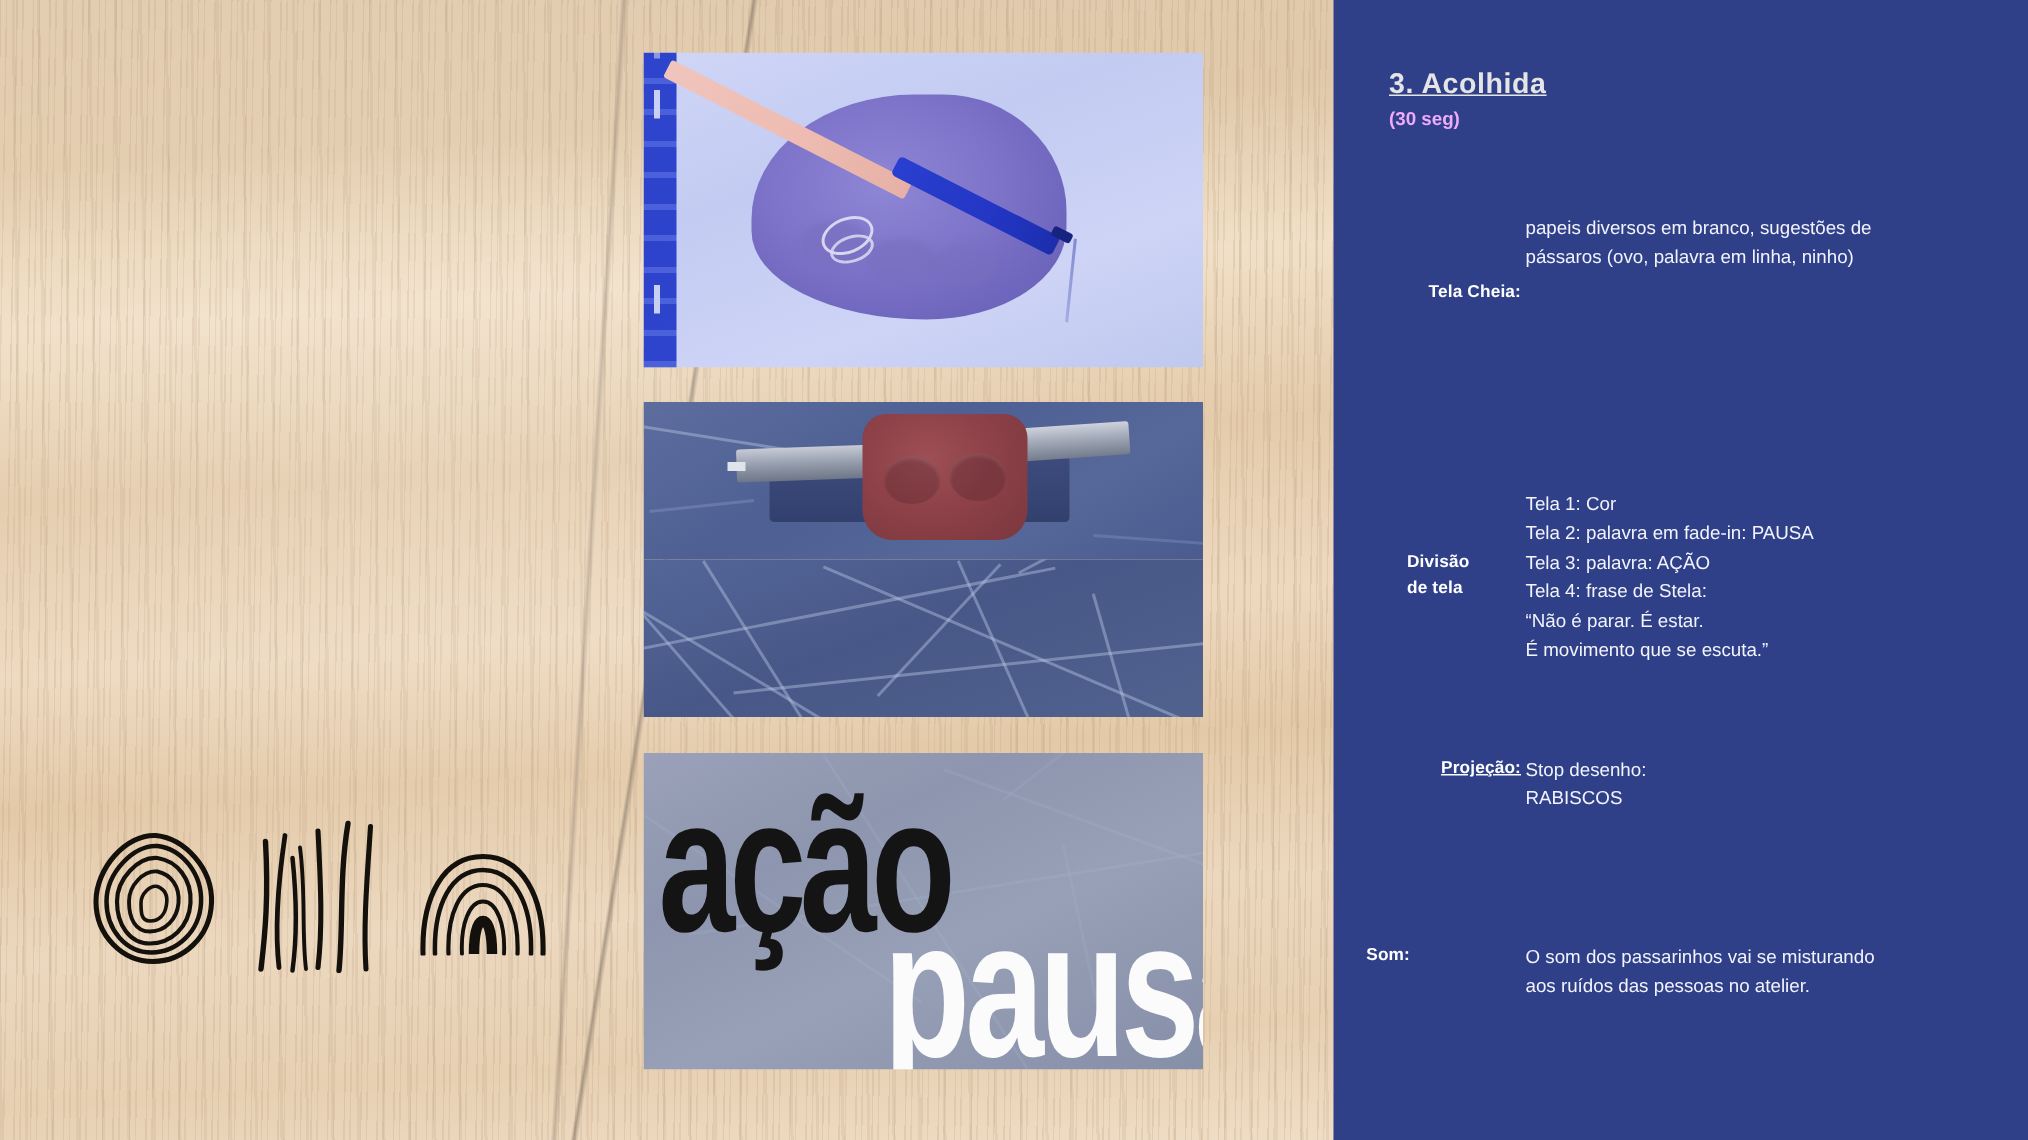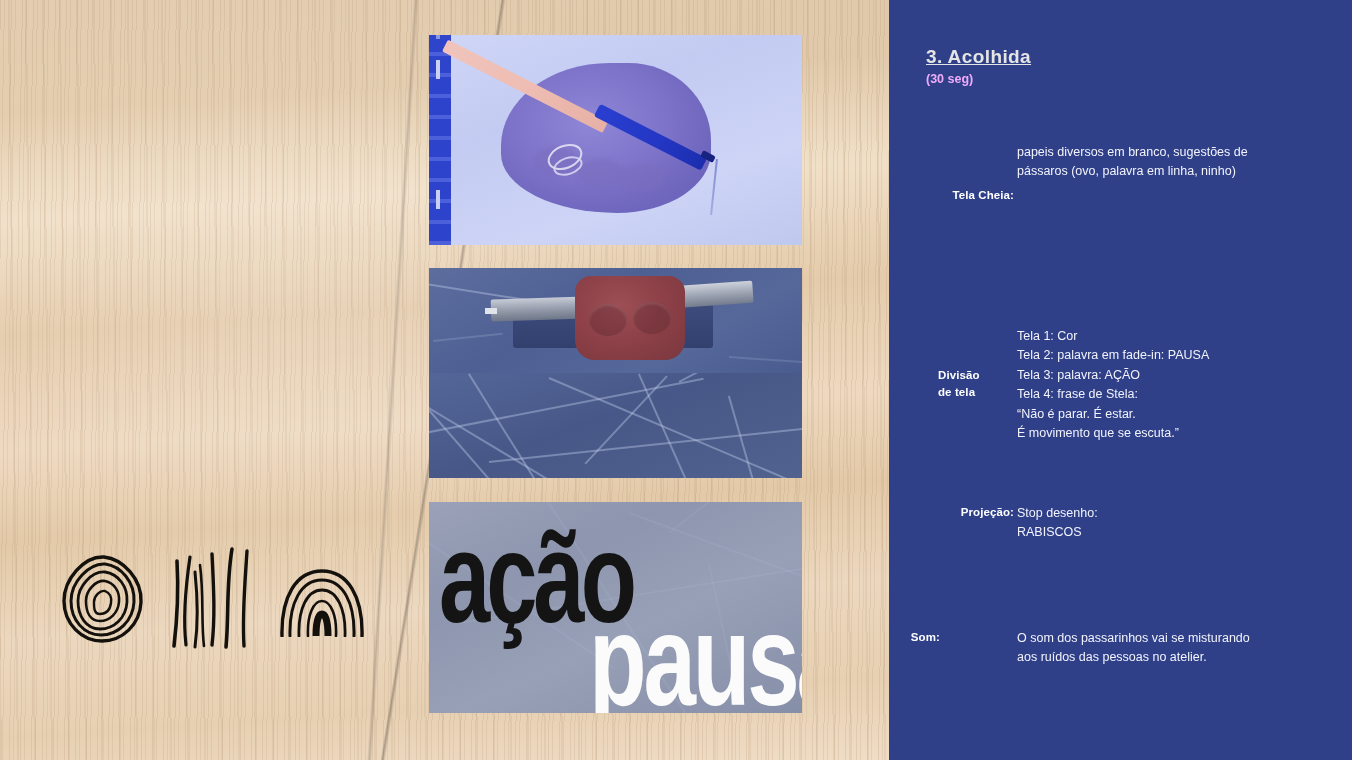--- a/index.html
+++ b/index.html
@@ -134,21 +134,21 @@
   .rp-value{ position:absolute; left:1017px; font-size:12.5px; font-weight:400;
              color:#f2f3fb; line-height:1.55; white-space:pre-line; }
 
   #row-tela   { top:143px; }
   #row-divisao{ top:327px; }
   #row-proj   { top:504px; }
   #row-som    { top:629px; }
 
   #lbl-tela    { left:1014px; transform:translateX(-100%); top:0;margin-top:44px; }
   #lbl-divisao { left:938px; top:0;margin-top:40px; }
-  #lbl-proj    { left:1014px; transform:translateX(-100%); top:0; }
+  #lbl-proj    { left:1014px; transform:translateX(-100%); top:0;text-decoration:underline; }
   #lbl-som     { left:940px; transform:translateX(-100%); top:0; }
   .rp-value.v  { top:0; }
 </style>
 </head>
 <body>
 
 <div id="wood-panel">
   <div id="wood-vignette"></div>
 </div>
 

